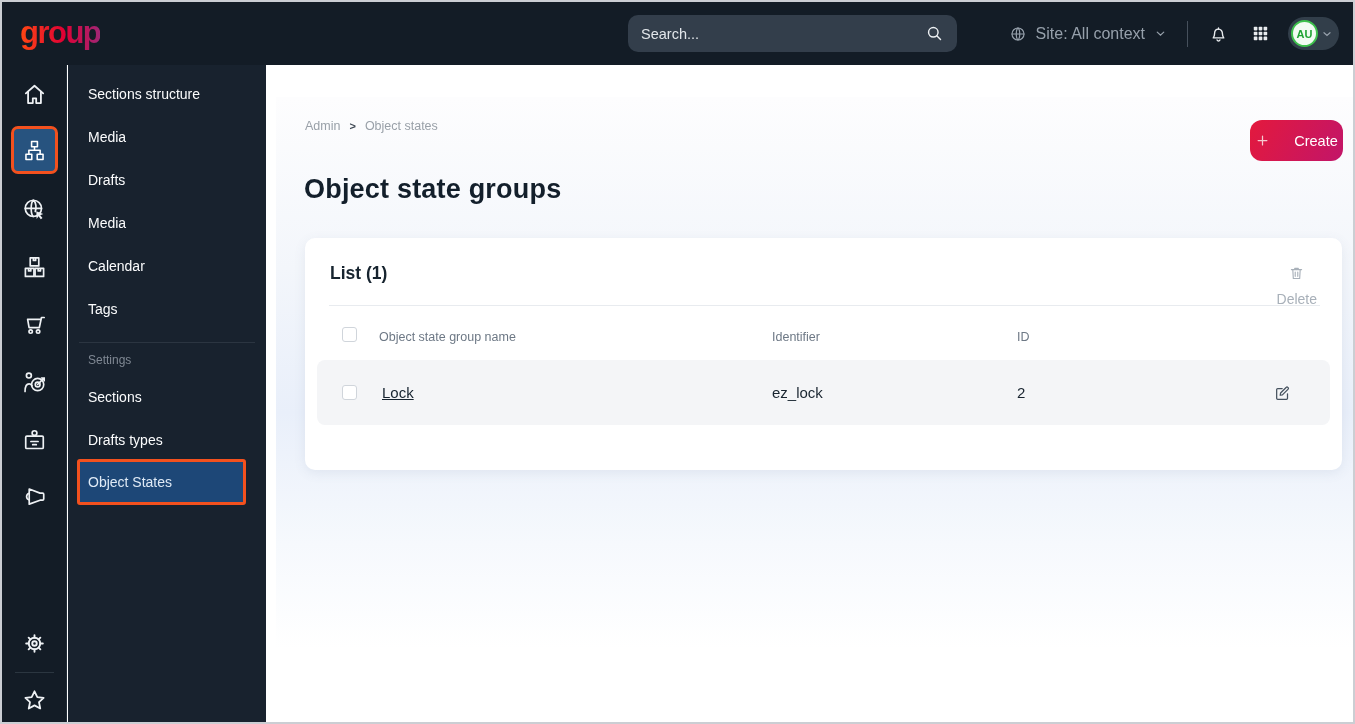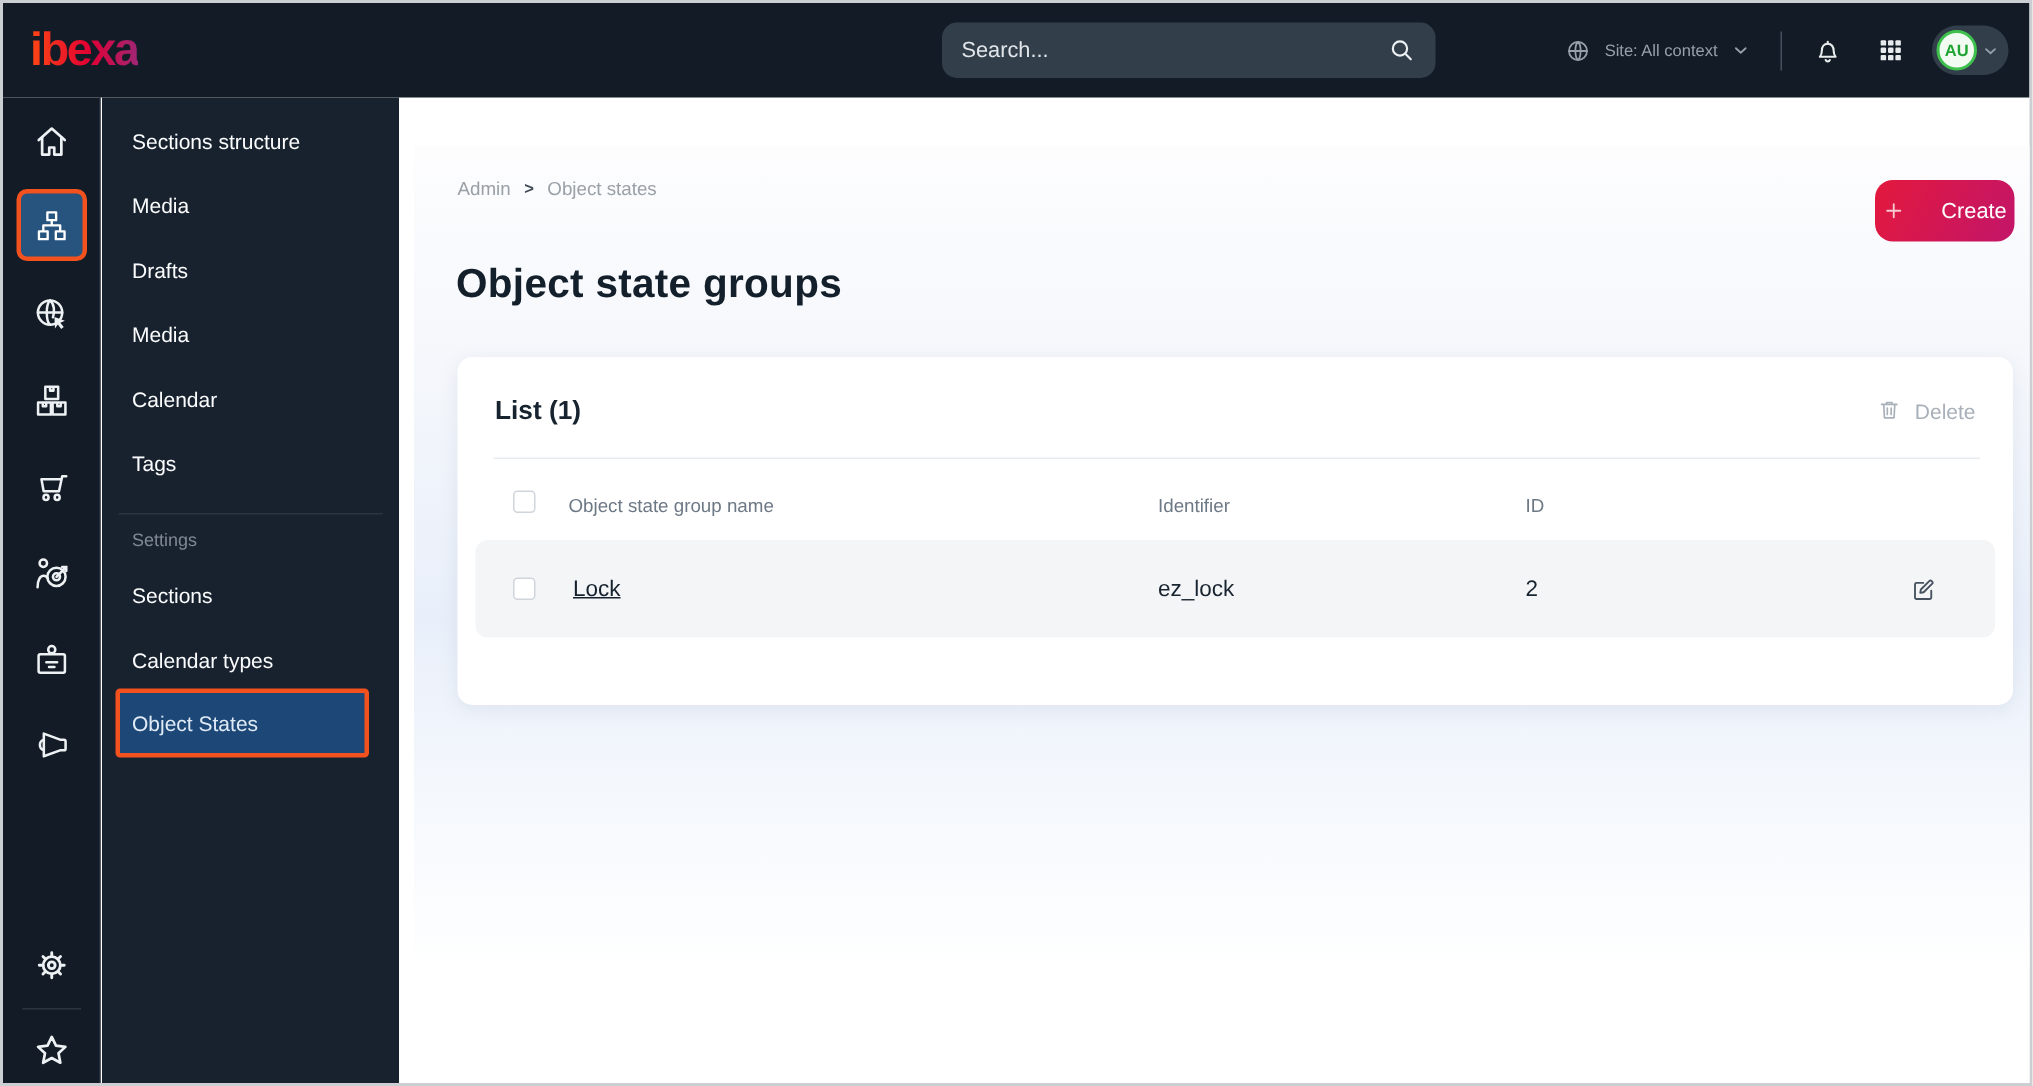--- a/index.html
+++ b/index.html
@@ -34,21 +34,21 @@
     color:#e9edf1; font-size:14.5px; font-family:"Liberation Sans", sans-serif;
   }
   .searchbox input::placeholder { color:#e2e6ea; opacity:1; }
   .search-ic { color:#eef1f4; }
 
   .top-right {
     position:absolute; right:14px; top:0; height:63px;
     display:flex; align-items:center;
   }
   .site-context { display:flex; align-items:center; gap:9px; color:#96a0ab; cursor:pointer; }
-  .site-context .lbl { font-size:11px; }
+  .site-context .lbl { font-size:16px; }
   .tb-divider { width:1px; height:26px; background:#46505c; margin:0 20px; }
   .tb-icon { color:#e8ebee; cursor:pointer; }
   .tb-icon + .tb-icon { margin-left:22px; }
   .user-pill {
     margin-left:18px; background:#323e4a; border-radius:17px;
     display:flex; align-items:center; padding:3px 6px 3px 3px; gap:3px; cursor:pointer;
   }
   .avatar {
     width:27px; height:27px; border-radius:50%;
     background:#f2fbf2; border:2px solid #3ec04c;
@@ -122,21 +122,21 @@
   .card {
     position:absolute; left:29px; top:141px; width:1037px; height:232px;
     background:#fff; border-radius:10px;
     box-shadow:0 3px 12px rgba(88,104,134,.10);
   }
   .list-title { position:absolute; left:25px; top:25px; font-size:17.5px; font-weight:700; color:#17242f; }
   .delete-btn {
     position:absolute; right:25px; top:27px;
     display:flex; align-items:center; gap:9px;
     background:none; border:none; color:#a8b0b9; font-size:14px;
-    font-family:"Liberation Sans", sans-serif; cursor:pointer;
+    font-family:"Liberation Sans", sans-serif; cursor:pointer;flex-direction:column;
   }
   .card-divider { position:absolute; left:24px; right:22px; top:67px; height:1px; background:#e8ebef; }
 
   .thead { position:absolute; left:0; top:84px; width:100%; height:30px; }
   .th { position:absolute; font-size:12.5px; color:#6d7885; top:8px; }
   .th-name { left:74px; }
   .th-ident { left:467px; }
   .th-id { left:712px; }
   .cb {
     appearance:none; -webkit-appearance:none;
@@ -156,21 +156,21 @@
   .td-id { left:700px; }
   .edit-btn {
     position:absolute; left:955px; top:22px; width:22px; height:22px;
     background:none; border:none; color:#46525f; cursor:pointer; padding:0;
   }
 </style>
 </head>
 <body>
 
 <header class="topbar">
-  <div class="logo">ibexa</div>
+  <div class="logo">group</div>
 
   <div class="searchbox">
     <input type="text" placeholder="Search..." style="">
     <span class="search-ic">
       <svg width="19" height="19" viewBox="0 0 24 24" fill="none" stroke="currentColor" stroke-width="1.8" stroke-linecap="round">
         <circle cx="10.5" cy="10.5" r="6"></circle>
           <path d="M15.2 15.2 19.6 19.6"></path>
       </svg>
     </span>
   </div>
@@ -317,21 +317,21 @@
   <div class="menu-item" style="top:55px">Media</div>
   <div class="menu-item" style="top:98px">Drafts</div>
   <div class="menu-item" style="top:141px">Media</div>
   <div class="menu-item" style="top:184px">Calendar</div>
   <div class="menu-item" style="top:227px">Tags</div>
 
   <div class="panel-divider"></div>
   <div class="settings-heading">Settings</div>
 
   <div class="menu-item" style="top:315px">Sections</div>
-  <div class="menu-item" style="top:358px">Calendar types</div>
+  <div class="menu-item" style="top:358px">Drafts types</div>
 
   <div class="menu-item-active-box">Object States</div>
 </nav>
 
 <main class="main">
 
   <div class="breadcrumb">
     <span class="crumb">Admin</span>
     <span class="sep">&gt;</span>
     <span class="crumb">Object states</span>

